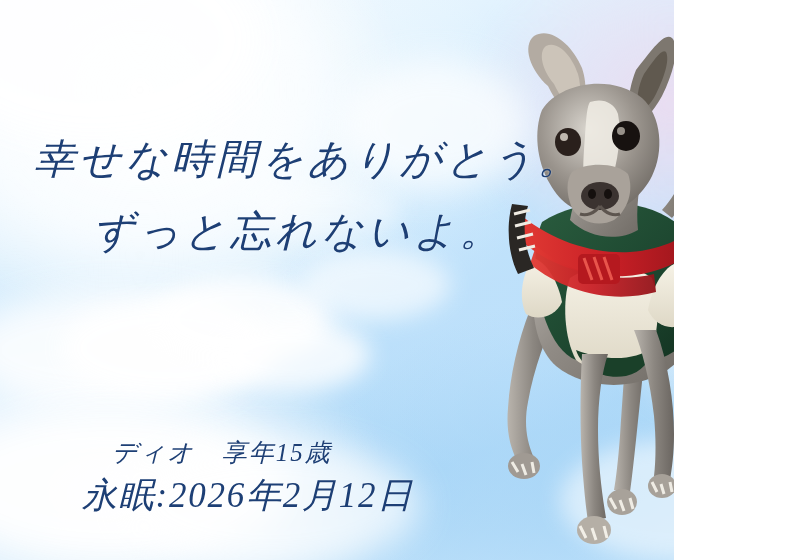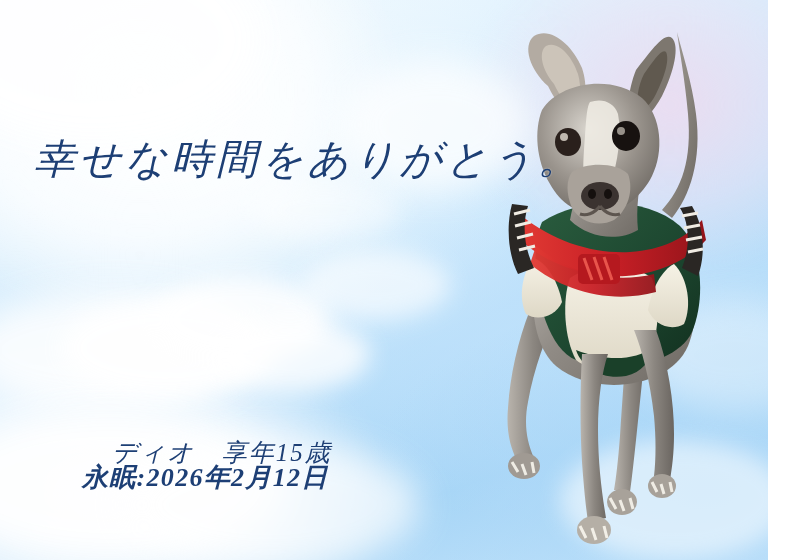--- a/index.html
+++ b/index.html
@@ -2,21 +2,21 @@
 <html><head>
 <meta charset="utf-8">
 <style>
   html, body {
     margin: 0;
     padding: 0;
     background: #ffffff;
   }
   #card {
     position: relative;
-    width: 768px;
+    width: 674px;
     height: 560px;
     overflow: hidden;
     font-family: "Liberation Serif", "DejaVu Serif", serif;
     background: #cfe8fb;
   }
 
   
   .sky-base {
     position: absolute;
     inset: 0;
@@ -128,24 +128,23 @@
     font-size: 41px;
   }
   #name-line {
     left: 112px;
     top: 436px;
     font-size: 25px;
     letter-spacing: 0.08em;
   }
   #date-line {
     left: 82px;
-    top: 460px;
-    font-size: 26px;
+    top: 472px;
+    font-size: 35px;
     letter-spacing: 0.05em;
-    font-weight: bold;
   }
 </style>
 </head>
 <body>
 
 <div id="card">
 
   <div class="sky-base"></div>
   <div class="haze-lav"></div>
   <div class="haze-white-tl"></div>
@@ -307,18 +306,19 @@
 
       <path d="M226 320 C 238 352, 244 392, 244 424 C 244 444, 242 458, 240 470
                L 224 466 C 226 448, 226 428, 224 406 C 220 370, 212 340, 204 320 Z" fill="url(#coatLeg)"></path>
       <ellipse cx="232" cy="476" rx="14" ry="12" fill="#a7a199"></ellipse>
       <path d="M222 472 l 5 10 M231 474 l 3 10 M240 472 l 2 10" stroke="#efece4" stroke-width="3" fill="none"></path>
     </g>
   </svg>
 
   <div class="msg" id="msg-line1">幸せな時間をありがとう。</div>
 
+  <div class="msg" id="msg-line2">ずっと忘れないよ。</div>
 
   <div class="msg" id="name-line">ディオ　享年15歳</div>
 
   <div class="msg" id="date-line">永眠:2026年2月12日</div>
 
 </div>
 
 </body></html>

